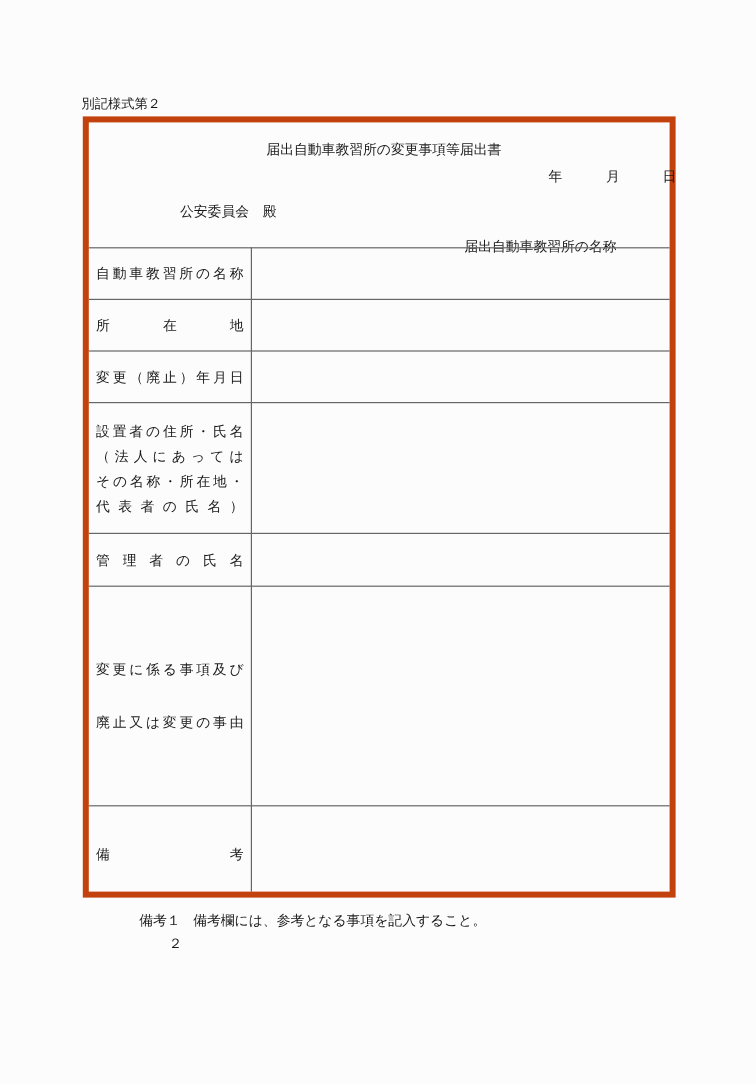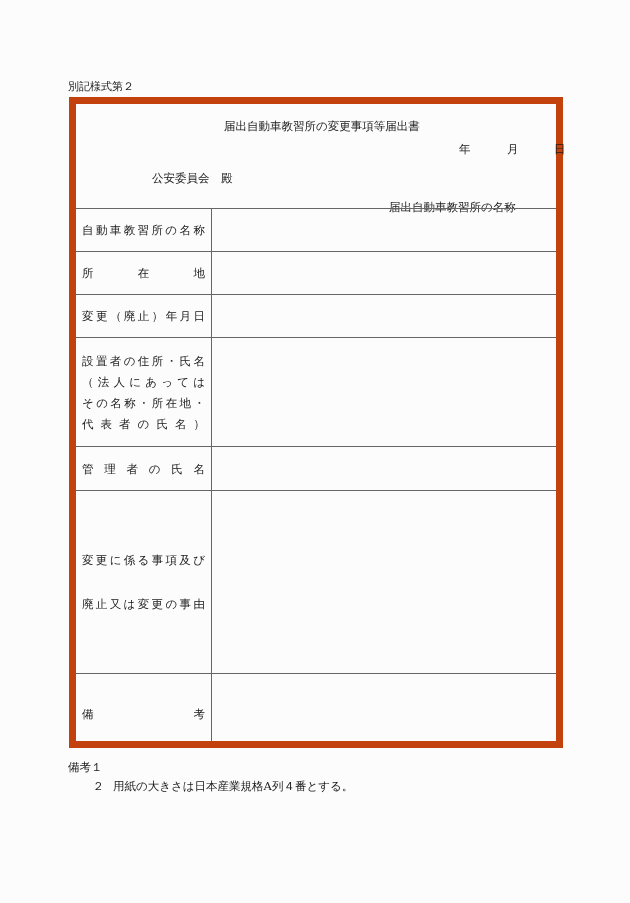--- a/index.html
+++ b/index.html
@@ -23,21 +23,21 @@
     font-size: 11px;
     line-height: 14px;
     white-space: nowrap;
   }
   .frame {
     position: absolute;
     left: 69px;
     top: 97px;
     width: 494px;
     height: 651px;
-    border: 7px solid #c2410c;
+    border: 5px solid #c2410c;
     box-sizing: border-box;
   }
   .hline {
     position: absolute;
     left: 0;
     width: 100%;
     height: 0;
     border-top: 1px solid #666;
   }
   .vline {
@@ -85,20 +85,21 @@
   }
   .note-row {
     display: flex;
     white-space: nowrap;
   }
   .note-num {
     width: 45px;
     text-align: right;
     padding-right: 0;
     box-sizing: border-box;
+    margin-left: 48px;
   }
   .note-num.first { text-align: left; }
 </style>
 </head>
 <body>
 
 <div class="form-label">別記様式第２</div>
 
 <div class="frame">
 
@@ -250,18 +251,18 @@
         <span>備</span>
         <span>考</span>
       </div>
   </div>
   <div class="value-cell" style="top:570px; height:80px;"></div>
 </div>
 
 <div class="notes">
   <div class="note-row">
     <span class="note-num first">備考１</span>
+    <span>備考欄には、参考となる事項を記入すること。</span>
   </div>
   <div class="note-row">
     <span class="note-num" style="padding-right:9px; width:45px;">２</span>
-    <span>用紙の大きさは日本産業規格A列４番とする。</span>
   </div>
 </div>
 
 </body></html>

